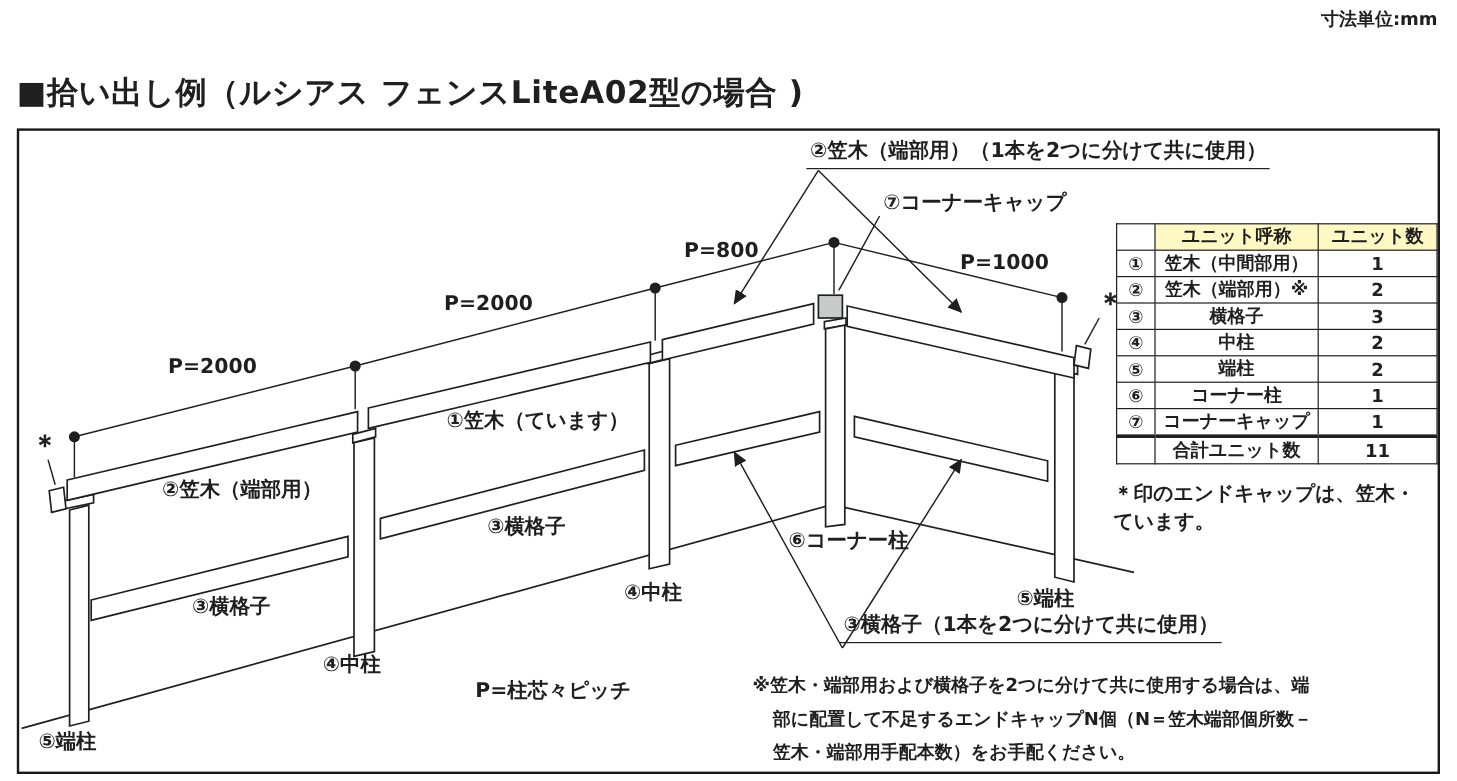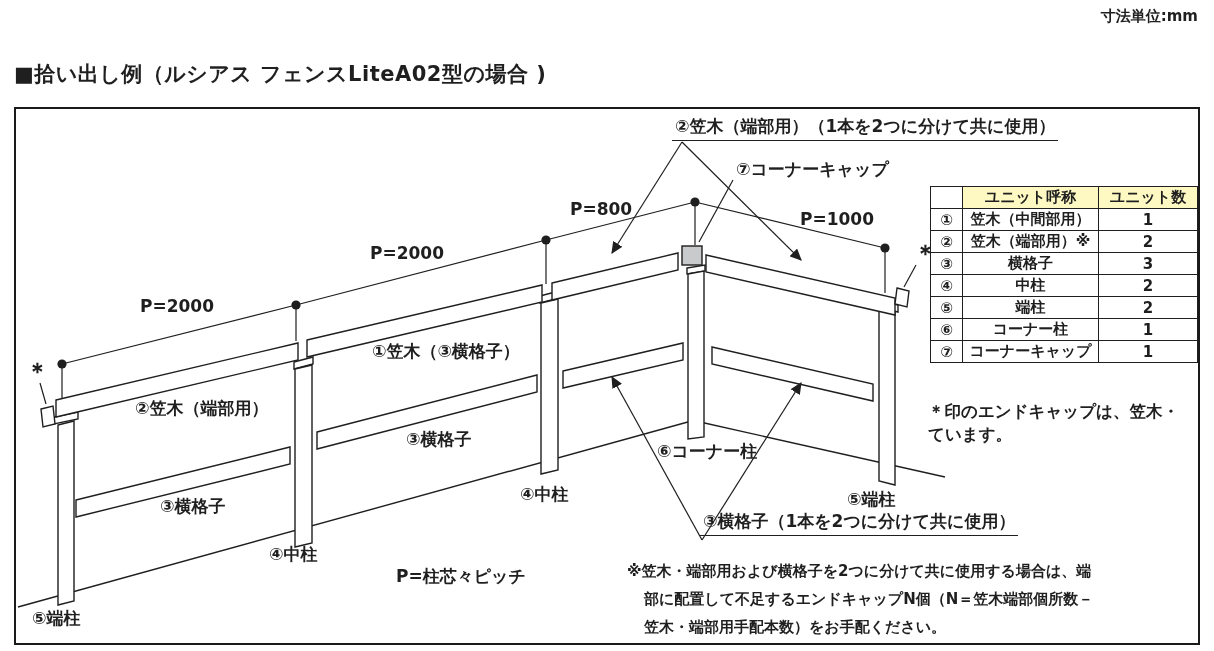--- a/index.html
+++ b/index.html
@@ -2,21 +2,21 @@
 <html><head>
 <meta charset="utf-8">
 <style>
   html,body{margin:0;padding:0;}
   body{
     width:1214px;height:651px;position:relative;background:#ffffff;
     font-family:"DejaVu Sans","Liberation Sans",sans-serif;color:#1f1f1f;
     overflow:hidden;
   }
   .unit-note{position:absolute;top:7px;right:16px;font-size:15px;font-weight:bold;}
-  .page-title{position:absolute;top:60px;left:14px;font-size:21px;font-weight:bold;letter-spacing:.5px;}
+  .page-title{position:absolute;top:60px;left:14px;font-size:26px;font-weight:bold;letter-spacing:.5px;}
   .diagram-box{position:absolute;left:14px;top:107px;width:1182px;height:534px;border:2px solid #1a1a1a;background:#fff;}
   .fence-svg{position:absolute;left:0;top:0;}
   .lbl{position:absolute;font-size:17px;font-weight:600;white-space:nowrap;line-height:1.15;}
   .lbl.ul{border-bottom:1.5px solid #1f1f1f;padding:0 3px 3px 3px;}
   .dim{position:absolute;font-size:17px;font-weight:600;white-space:nowrap;}
   .star{position:absolute;font-size:23px;font-weight:bold;line-height:1;}
   table.parts{position:absolute;left:914px;top:77px;border-collapse:collapse;font-size:15px;table-layout:fixed;}
   table.parts th,table.parts td{
     border:1.3px solid #1f1f1f;text-align:center;vertical-align:middle;
     height:21px;padding:0 2px;font-weight:600;white-space:nowrap;overflow:hidden;
@@ -113,21 +113,21 @@
     </g>
   </svg>
 
   <div class="dim" style="left:124px;top:187px;">P=2000</div>
   <div class="dim" style="left:354px;top:134px;">P=2000</div>
   <div class="dim" style="left:554px;top:90px;">P=800</div>
   <div class="dim" style="left:784px;top:100px;">P=1000</div>
 
   <div class="lbl ul" style="left:656px;top:8px;">②笠木（端部用）（1本を2つに分けて共に使用）</div>
   <div class="lbl" style="left:720px;top:51px;">⑦コーナーキャップ</div>
-  <div class="lbl" style="left:356px;top:233px;">①笠木（③横格子）</div>
+  <div class="lbl" style="left:356px;top:233px;">①笠木（ています）</div>
   <div class="lbl" style="left:119px;top:290px;">②笠木（端部用）</div>
   <div class="lbl" style="left:390px;top:321px;">③横格子</div>
   <div class="lbl" style="left:144px;top:388px;">③横格子</div>
   <div class="lbl" style="left:504px;top:376px;">④中柱</div>
   <div class="lbl" style="left:253px;top:436px;">④中柱</div>
   <div class="lbl" style="left:16px;top:500px;">⑤端柱</div>
   <div class="lbl" style="left:831px;top:381px;">⑤端柱</div>
   <div class="lbl" style="left:641px;top:333px;">⑥コーナー柱</div>
   <div class="lbl ul" style="left:684px;top:403px;text-align:center;">③横格子（1本を2つに分けて共に使用）</div>
   <div class="lbl" style="left:380px;top:458px;">P=柱芯々ピッチ</div>
@@ -171,20 +171,25 @@
       <tr>
         <td>⑥</td>
         <td>コーナー柱</td>
         <td>1</td>
       </tr>
       <tr>
         <td>⑦</td>
         <td>コーナーキャップ</td>
         <td>1</td>
       </tr>
+      <tr class="total-row">
+        <td></td>
+        <td>合計ユニット数</td>
+        <td>11</td>
+      </tr>
     </tbody>
   </table>
 
   <div class="table-note">
     <div>＊印のエンドキャップは、笠木・</div>
     <div>ています。</div>
   </div>
 
   <div class="footnote">
     <div>※笠木・端部用および横格子を2つに分けて共に使用する場合は、端</div>

